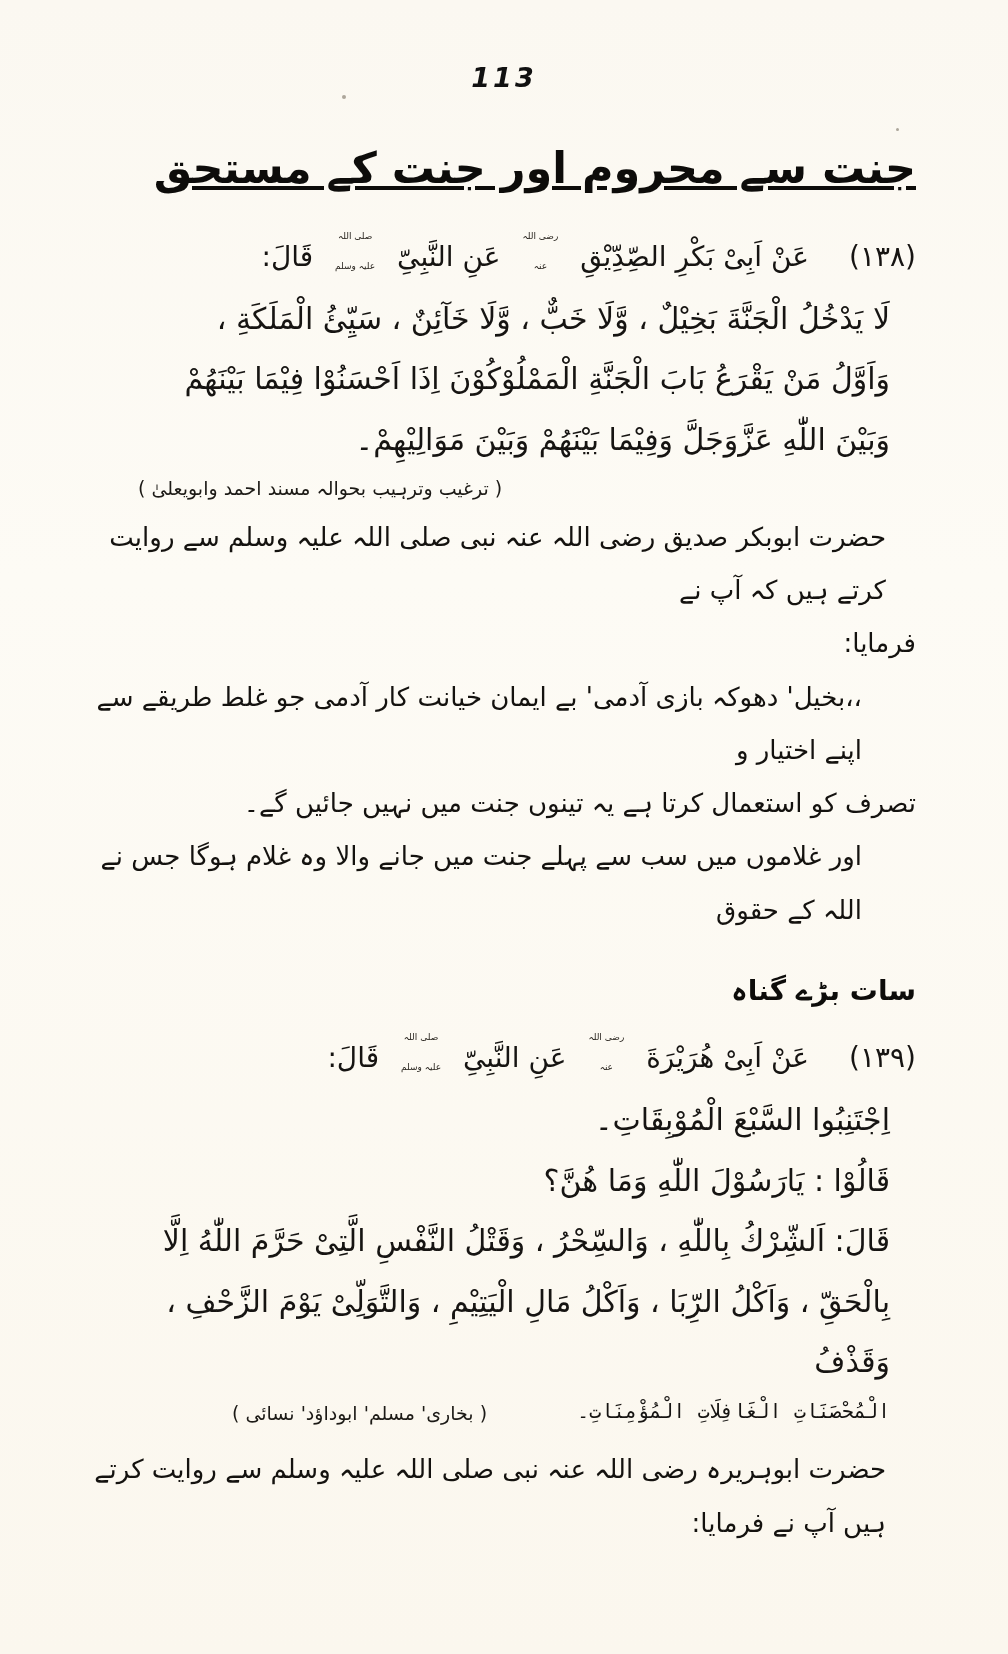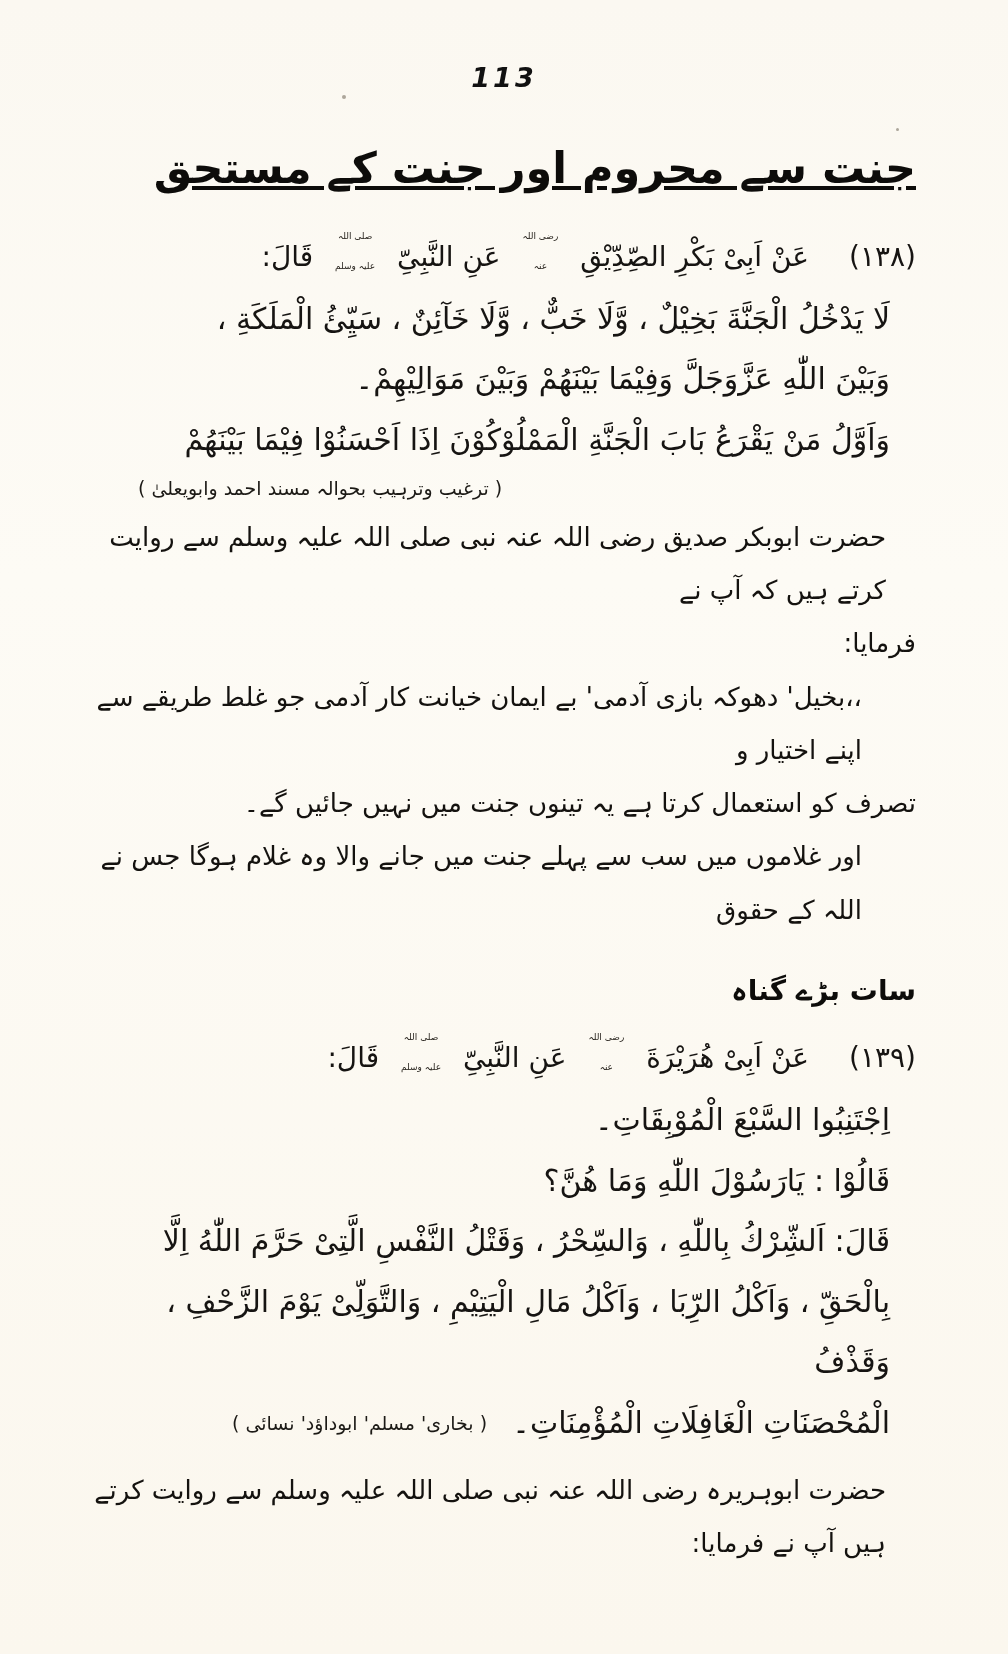--- a/index.html
+++ b/index.html
@@ -41,21 +41,21 @@
     margin:0 13px;transform:translateY(-7px);color:#2a2620;gap:20px;
   }
   .matn-line{
     font-size:30px;line-height:2.02;text-align:right;
     padding-left:6px;padding-right:26px;
   }
   .matn-row{
     display:flex;justify-content:space-between;align-items:center;
     padding-right:26px;padding-left:140px;line-height:2.02;
   }
-  .matn-row .matn-part{font-size:30px;}
+  .matn-row .matn-part{font-size:20px;font-family:Liberation Mono, monospace;}
   .source-line{
     direction:rtl;text-align:left;font-size:19px;
     padding-left:46px;margin:6px 0 12px 0;color:#1c1a16;
   }
   .source-inline{font-size:19px;white-space:nowrap;color:#1c1a16;}
   .urdu-line{
     font-size:26px;line-height:2.05;text-align:right;color:#14120f;
   }
   .indent-1{padding-right:54px;}
   .indent-3{padding-right:30px;}
@@ -84,22 +84,22 @@
       <span>عَنِ النَّبِیِّ</span>
       <span class="hon">
         <span>صلی اللہ</span>
         <span>علیہ وسلم</span>
       </span>
       <span>قَالَ:</span>
     </span>
   </div>
 
   <div class="matn-line">لَا يَدْخُلُ الْجَنَّةَ بَخِيْلٌ ، وَّلَا خَبٌّ ، وَّلَا خَآئِنٌ ، سَيِّئُ الْمَلَكَةِ ،</div>
+  <div class="matn-line">وَاَوَّلُ مَنْ يَقْرَعُ بَابَ الْجَنَّةِ الْمَمْلُوْكُوْنَ اِذَا اَحْسَنُوْا فِيْمَا بَيْنَهُمْ</div>
   <div class="matn-line">وَبَيْنَ اللّٰهِ عَزَّوَجَلَّ وَفِيْمَا بَيْنَهُمْ وَبَيْنَ مَوَالِيْهِمْ۔</div>
-  <div class="matn-line">وَاَوَّلُ مَنْ يَقْرَعُ بَابَ الْجَنَّةِ الْمَمْلُوْكُوْنَ اِذَا اَحْسَنُوْا فِيْمَا بَيْنَهُمْ</div>
 
   <div class="source-line">( ترغیب وترہیب بحوالہ مسند احمد وابویعلیٰ )</div>
 
   <div class="urdu-line indent-3">حضرت ابوبکر صدیق رضی اللہ عنہ نبی صلی اللہ علیہ وسلم سے روایت کرتے ہیں کہ آپ نے</div>
   <div class="urdu-line">فرمایا:</div>
 
   <div class="urdu-line indent-1">،،بخیل' دھوکہ بازی آدمی' بے ایمان خیانت کار آدمی جو غلط طریقے سے اپنے اختیار و</div>
   <div class="urdu-line">تصرف کو استعمال کرتا ہے یہ تینوں جنت میں نہیں جائیں گے۔</div>
   <div class="urdu-line indent-1">اور غلاموں میں سب سے پہلے جنت میں جانے والا وہ غلام ہوگا جس نے اللہ کے حقوق</div>
 

